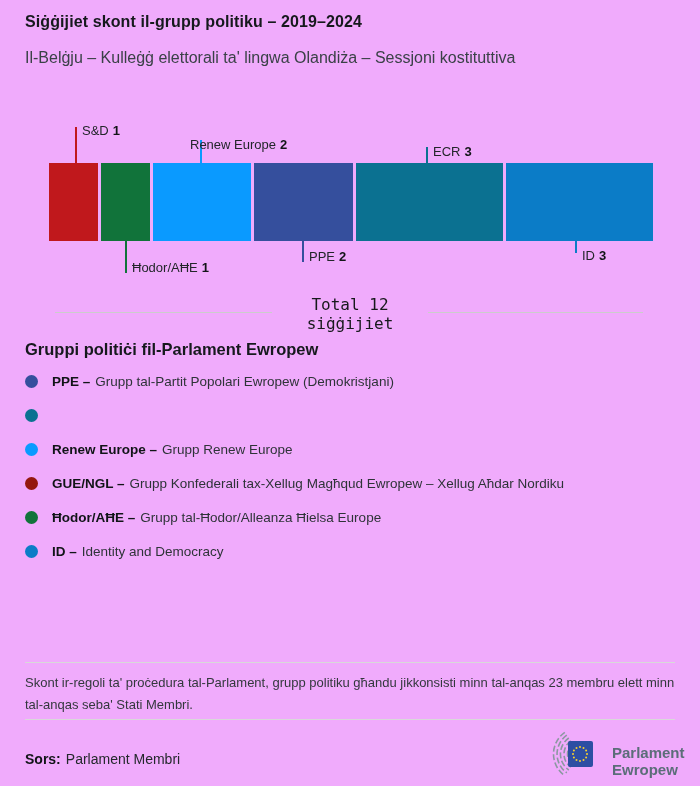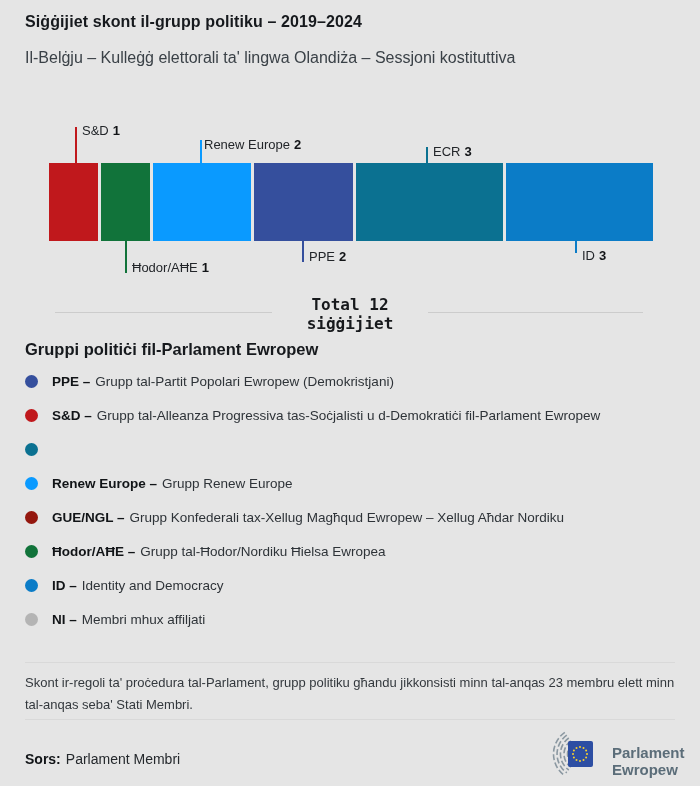--- a/index.html
+++ b/index.html
@@ -1,27 +1,27 @@
 <!DOCTYPE html>
 <html><head>
 <meta charset="utf-8">
 <style>
   html,body{margin:0;padding:0;background:#ffffff;}
-  .page{position:relative;width:700px;height:786px;background:#e5e5e5;overflow:hidden;
+  .page{position:relative;width:700px;height:786px;background:#f0abfc;overflow:hidden;
         font-family:"Liberation Sans",sans-serif;color:#1a1d21;}
   .abs{position:absolute;}
   .title{left:25px;top:13px;font-size:16px;font-weight:bold;color:#16191d;letter-spacing:.1px;}
   .subtitle{left:25px;top:49px;font-size:16px;font-weight:400;color:#3a4147;}
   .bar{left:49px;top:163px;width:604px;height:78px;display:flex;gap:3px;}
   .seg{height:100%;}
   .tickline{width:2px;}
   .callout-label{font-size:13px;color:#23262a;white-space:nowrap;}
   .callout-label b{margin-left:4px;font-weight:bold;color:#121417;}
   .total{left:0;right:0;top:295px;text-align:center;
-         font-family:"DejaVu Sans Mono",monospace;font-weight:bold;font-size:16px;
+         font-family:"DejaVu Sans Mono",monospace;font-weight:normal;font-size:16px;
          line-height:19px;color:#17191c;}
   .hline{height:1px;background:#cccccc;}
   .legend-heading{left:25px;top:340px;font-size:16.5px;font-weight:bold;color:#16191d;}
   .legend{left:25px;top:364px;right:25px;display:flex;flex-direction:column;}
   .lrow{height:34px;display:flex;align-items:center;}
   .dot{width:13px;height:13px;border-radius:50%;flex:0 0 13px;margin-right:14px;}
   .ltext{font-size:13.5px;color:#2e3338;white-space:nowrap;}
   .ltext b{color:#111417;margin-right:5px;}
   .divider{left:25px;width:650px;height:1px;background:#d9d9d9;}
   .footnote{left:25px;top:672px;width:658px;font-size:13px;line-height:22px;color:#33383d;}
@@ -46,21 +46,21 @@
     <div class="seg" style="flex-grow: 3; background-color: rgb(11, 113, 145);"></div>
     <div class="seg" style="flex-grow: 3; background-color: rgb(11, 124, 199);"></div>
   </div>
 
   <div class="abs tickline" style="left: 75px; top: 127px; height: 36px; background-color: rgb(192, 24, 28);"></div>
   <div class="abs callout-label" style="left:82px;top:123px;">
     <span>S&amp;D</span><b>1</b>
   </div>
 
   <div class="abs tickline" style="left: 200px; top: 140px; height: 23px; background-color: rgb(10, 154, 255);"></div>
-  <div class="abs callout-label" style="left:204px;top:137px;text-align:center;">
+  <div class="abs callout-label" style="left:190px;top:137px;text-align:center;">
     <span>Renew Europe</span><b>2</b>
   </div>
 
   <div class="abs tickline" style="left: 426px; top: 147px; height: 16px; background-color: rgb(11, 113, 145);"></div>
   <div class="abs callout-label" style="left:433px;top:144px;">
     <span>ECR</span><b>3</b>
   </div>
 
   <div class="abs tickline" style="left: 125px; top: 241px; height: 32px; background-color: rgb(17, 115, 58);"></div>
   <div class="abs callout-label" style="left:132px;top:260px;">
@@ -84,45 +84,37 @@
     <div>siġġijiet</div>
   </div>
 
   <div class="abs legend-heading">Gruppi politiċi fil-Parlament Ewropew</div>
   <div class="abs legend">
     <div class="lrow">
       <span class="dot" style="background-color: rgb(53, 79, 157);"></span>
       <span class="ltext"><b>PPE –</b><span>Grupp tal-Partit Popolari Ewropew (Demokristjani)</span></span>
     </div>
     <div class="lrow">
-      <span class="dot" style="background-color: rgb(192, 24, 28);"></span>
-      <span class="ltext"><b>S&amp;D –</b><span>Grupp tal-Alleanza Progressiva tas-Soċjalisti u d-Demokratiċi fil-Parlament Ewropew</span></span>
-    </div>
-    <div class="lrow">
       <span class="dot" style="background-color: rgb(11, 113, 145);"></span>
     </div>
     <div class="lrow">
       <span class="dot" style="background-color: rgb(10, 154, 255);"></span>
       <span class="ltext"><b>Renew Europe –</b><span>Grupp Renew Europe</span></span>
     </div>
     <div class="lrow">
       <span class="dot" style="background-color: rgb(148, 23, 14);"></span>
       <span class="ltext"><b>GUE/NGL –</b><span>Grupp Konfederali tax-Xellug Magħqud Ewropew – Xellug Aħdar Nordiku</span></span>
     </div>
     <div class="lrow">
       <span class="dot" style="background-color: rgb(17, 115, 58);"></span>
-      <span class="ltext"><b>Ħodor/AĦE –</b><span>Grupp tal-Ħodor/Nordiku Ħielsa Ewropea</span></span>
+      <span class="ltext"><b>Ħodor/AĦE –</b><span>Grupp tal-Ħodor/Alleanza Ħielsa Europe</span></span>
     </div>
     <div class="lrow">
       <span class="dot" style="background-color: rgb(11, 124, 199);"></span>
       <span class="ltext"><b>ID –</b><span>Identity and Democracy</span></span>
-    </div>
-    <div class="lrow">
-      <span class="dot" style="background-color: rgb(180, 180, 180);"></span>
-      <span class="ltext"><b>NI –</b><span>Membri mhux affiljati</span></span>
     </div>
   </div>
 
   <div class="abs divider" style="top:662px;"></div>
   <div class="abs footnote">Skont ir-regoli ta' proċedura tal-Parlament, grupp politiku għandu jikkonsisti minn tal-anqas 23 membru elett minn tal-anqas seba' Stati Membri.</div>
   <div class="abs divider" style="top:719px;"></div>
 
   <div class="abs sors">
     <b>Sors:</b><span>Parlament Membri</span>
   </div>

